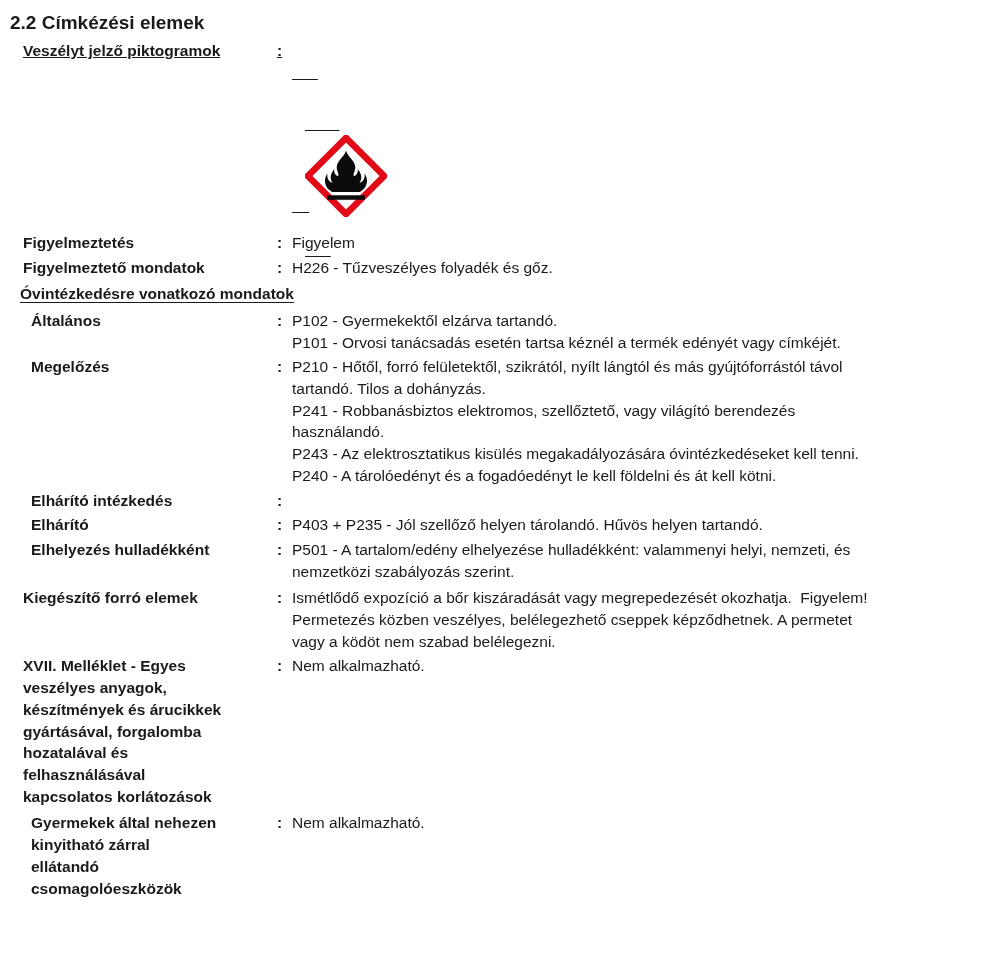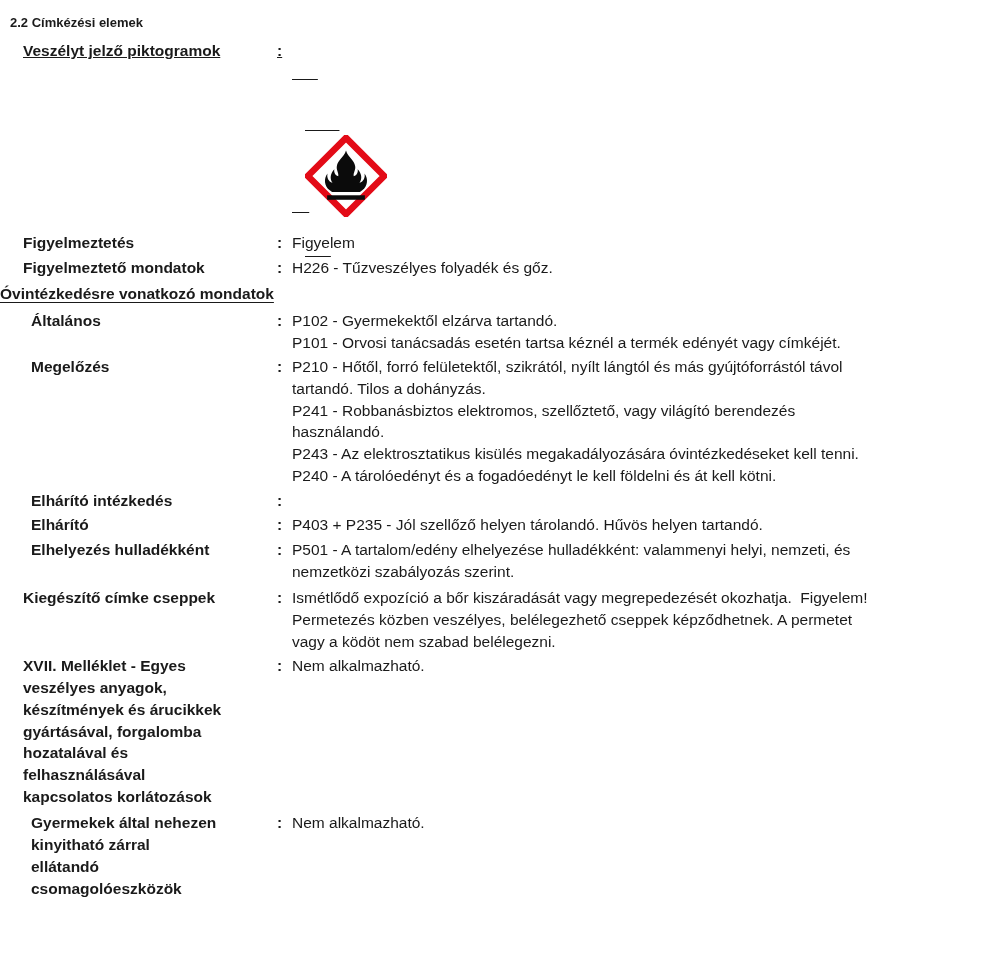--- a/index.html
+++ b/index.html
@@ -8,21 +8,21 @@
     background: #ffffff;
     color: #1a1a1a;
     font-family: "Liberation Sans", sans-serif;
     font-size: 15.5px;
     line-height: 21.7px;
     overflow: hidden;
   }
   .doc { padding: 12px 18px 0 0; }
   .section-title {
     font-weight: bold;
-    font-size: 13px;
+    font-size: 19px;
     line-height: 22px;
     padding-left: 10px;
   }
   .row {
     display: grid;
     grid-template-columns: 277px 15px 1fr;
     align-items: start;
     margin-top: 3px;
   }
   .row .label {
@@ -30,20 +30,21 @@
     padding-left: 23px;
     white-space: pre-wrap;
   }
   .row.indent .label { padding-left: 31px; }
   .row .colon { font-weight: bold; text-align: left; }
   .row .value { white-space: pre-wrap; }
   .subheading {
     font-weight: bold;
     text-decoration: underline;
     text-underline-offset: 3px;
+    padding-left: 20px;
   }
   .mt5 { margin-top: 5px; }
   .mt6 { margin-top: 6px; text-decoration: underline; }
   .mt22 { margin-top: 15px; }
   .picto-wrap { margin: 8px 0 0 13px; width: 82px; height: 82px; }
   .picto-wrap svg { display: block; }
 </style>
 </head>
 <body>
 
@@ -104,21 +105,21 @@
     <div class="value">P403 + P235 - Jól szellőző helyen tárolandó. Hűvös helyen tartandó.</div>
   </div>
   <div class="row indent">
     <div class="label">Elhelyezés hulladékként</div>
     <div class="colon">:</div>
     <div class="value">P501 - A tartalom/edény elhelyezése hulladékként: valammenyi helyi, nemzeti, és
 nemzetközi szabályozás szerint.</div>
   </div>
 
   <div class="row mt5">
-    <div class="label">Kiegészítő címke cseppek</div>
+    <div class="label">Kiegészítő forró elemek</div>
     <div class="colon">:</div>
     <div class="value">Ismétlődő expozíció a bőr kiszáradását vagy megrepedezését okozhatja.  Figyelem!
 Permetezés közben veszélyes, belélegezhető cseppek képződhetnek. A permetet
 vagy a ködöt nem szabad belélegezni.</div>
   </div>
   <div class="row">
     <div class="label">XVII. Melléklet - Egyes
 veszélyes anyagok,
 készítmények és árucikkek
 gyártásával, forgalomba

